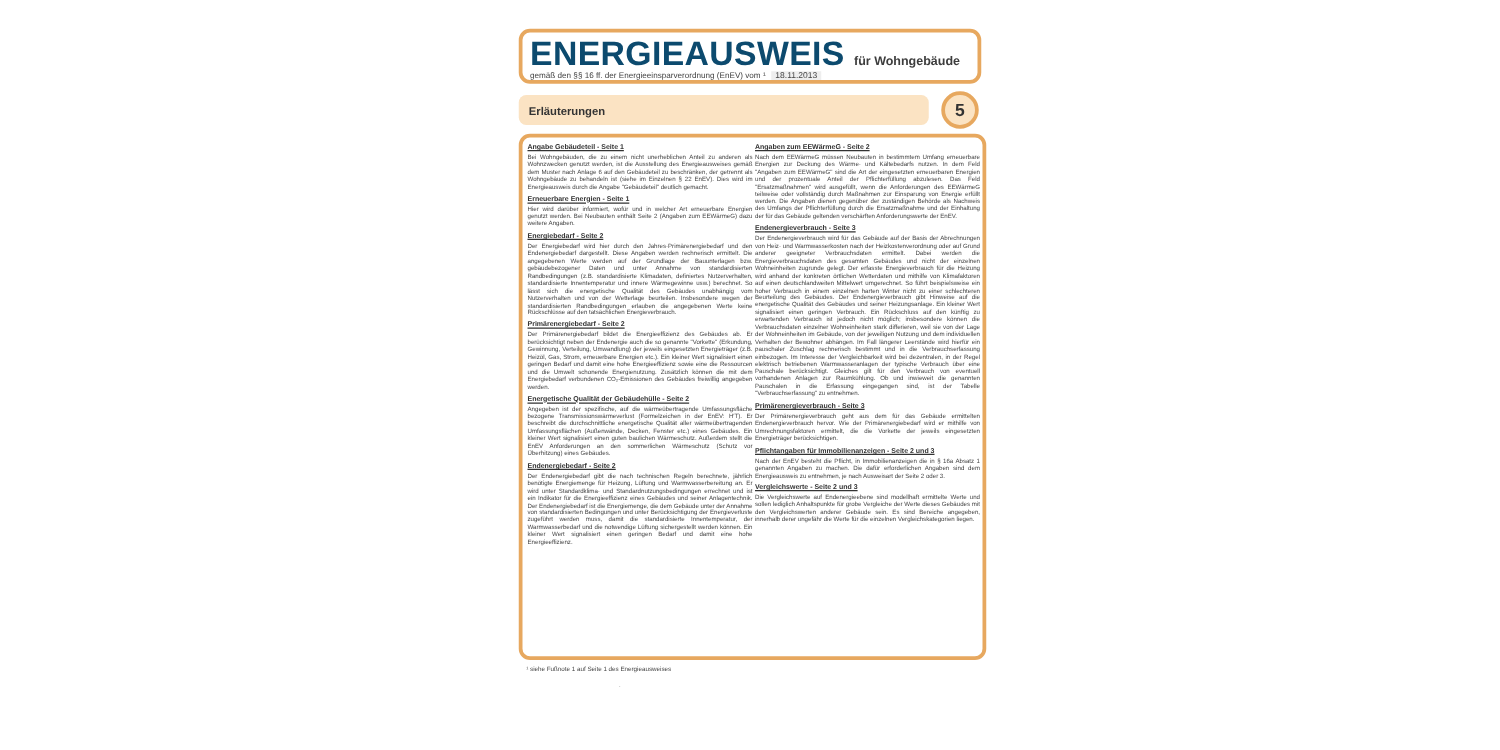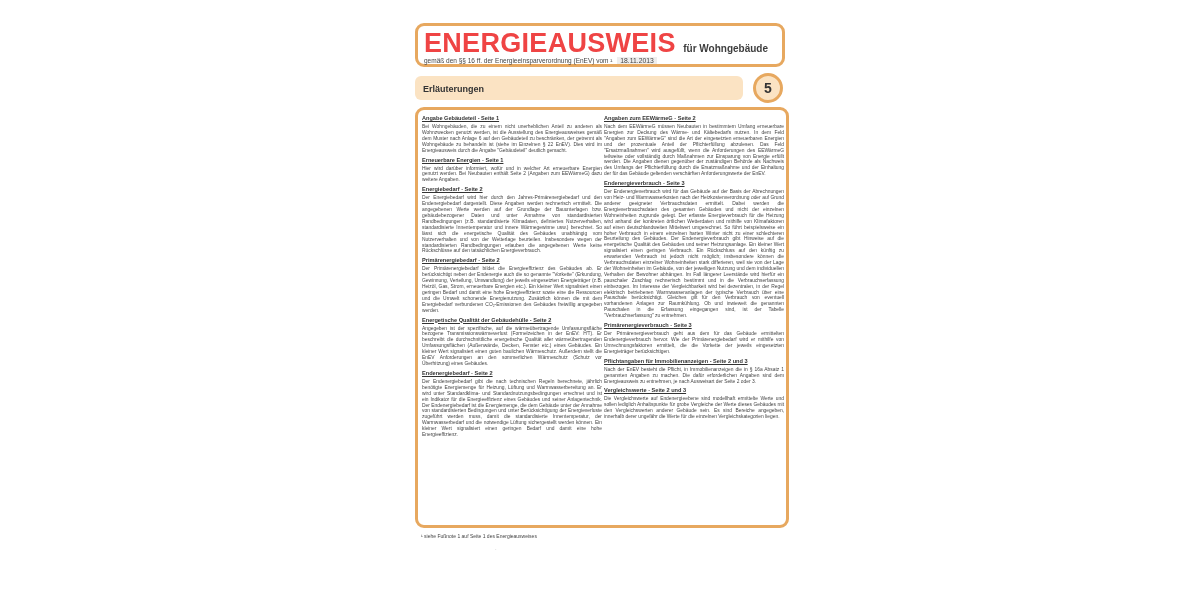--- a/index.html
+++ b/index.html
@@ -3,21 +3,21 @@
 <meta charset="utf-8">
 <style>
   html, body { margin:0; padding:0; }
   body { width:1200px; height:600px; background:#ffffff; position:relative; overflow:hidden;
          font-family:"Liberation Sans", sans-serif; color:#333; }
   .page { position:absolute; left:412px; top:20px; width:380px; height:540px; }
 
   .header-box { position:absolute; left:3px; top:3px; width:370px; height:44px;
     border:3px solid #e7a85f; border-radius:9px; background:#fff; box-sizing:border-box; }
   .title { position:absolute; left:6px; top:2px; white-space:nowrap; }
-  .title-main { font-size:27px; font-weight:bold; color:#ef4444; letter-spacing:0.3px; }
+  .title-main { font-size:27px; font-weight:bold; color:#0c4a6e; letter-spacing:0.3px; }
   .title-sub { font-size:10px; font-weight:bold; color:#3d3d3d; margin-left:3px; }
   .subline { position:absolute; left:6px; top:31px; font-size:6.5px; color:#444; white-space:nowrap; }
   .date-field { display:inline-block; background:#eeeeee; padding:0 3px; margin-left:3px; font-size:6.8px; }
 
   .section-bar { position:absolute; left:3px; top:56px; width:328px; height:24px;
     background:#fbe3c3; border-radius:6px; }
   .section-title { position:absolute; left:8px; top:8px; font-size:9px; font-weight:bold; color:#333; }
   .page-num { position:absolute; left:341px; top:53px; width:24px; height:24px; border-radius:50%;
     background:#fbe3c3; border:3px solid #e7a85f; text-align:center; line-height:24px;
     font-size:14px; font-weight:bold; color:#333; }

